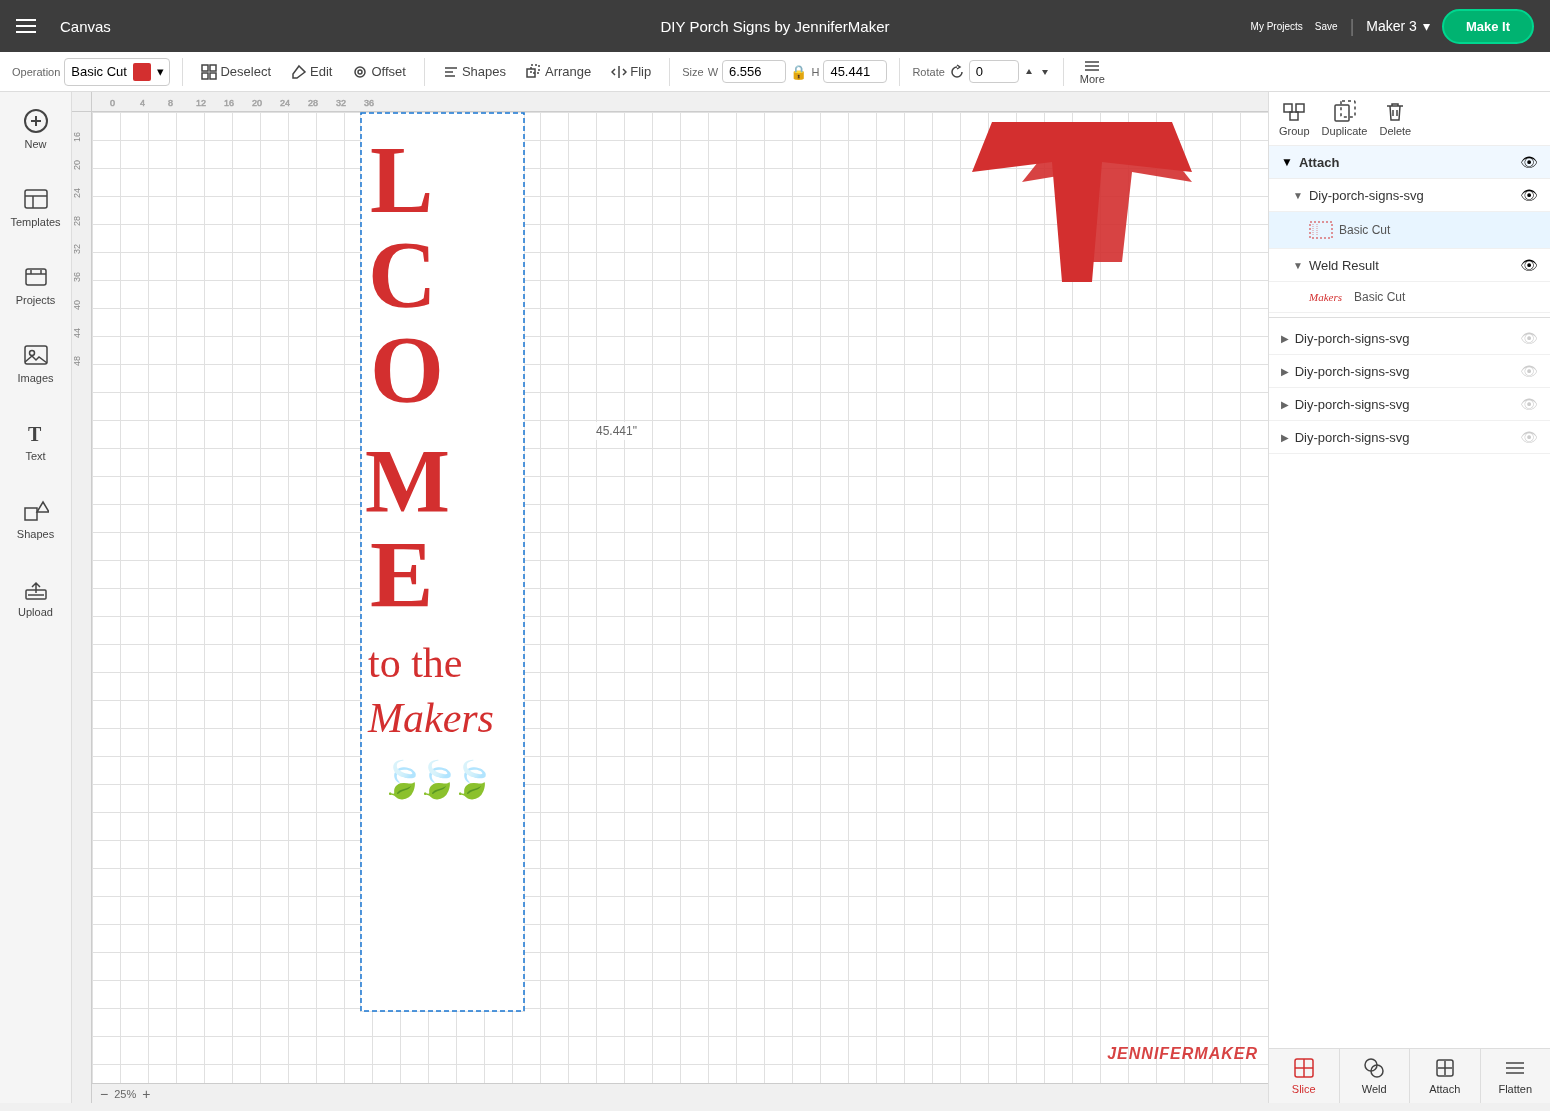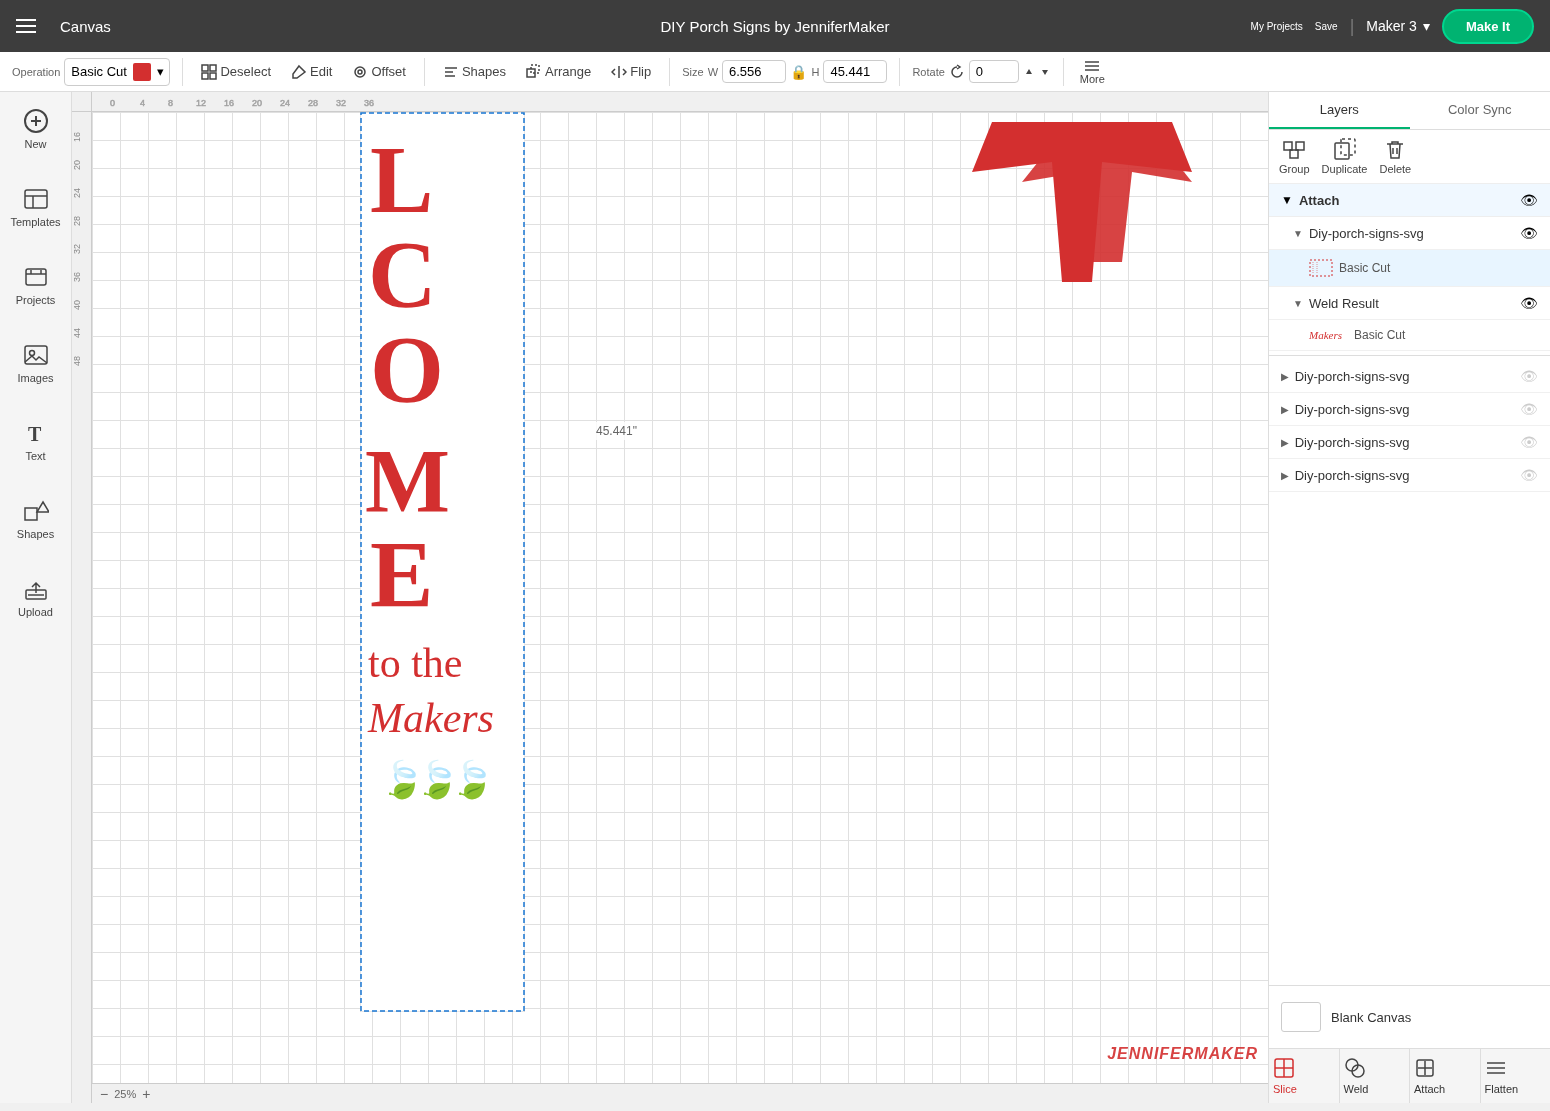--- a/index.html
+++ b/index.html
@@ -154,21 +154,21 @@
       width: 40px; height: 30px; border: 1px solid #ccc; background: #fff;
       border-radius: 3px;
     }
     .blank-canvas-label { font-size: 13px; color: #333; }
 
     
     .bottom-actions {
       display: flex; border-top: 1px solid #ddd; background: #f5f5f5;
     }
     .ba-btn {
-      flex: 1; display: flex; flex-direction: column; align-items: flex-start;
+      flex: 1; display: flex; flex-direction: column; align-items: center;
       padding: 8px 4px; gap: 4px; font-size: 11px; color: #333; cursor: pointer;
       border-right: 1px solid #ddd;
     }
     .ba-btn:last-child { border-right: none; }
     .ba-btn svg { width: 22px; height: 22px; }
 
     .attach-header {
       display: flex; align-items: center; padding: 8px 12px; background: #fff;
       border-bottom: 1px solid #eee; gap: 6px;
     }
@@ -439,28 +439,20 @@
 
       <polygon points="180,10 220,60 160,50 150,140 100,140 110,50 50,60 90,10" fill="#d32f2f" opacity="0.9"></polygon>
       <polygon points="200,0 220,50 130,40 120,160 90,160 80,40 0,50 20,0" fill="#d32f2f"></polygon>
     </svg>
 
     <div style="position:absolute; bottom:40px; right:10px; z-index:5; font-size:16px; font-weight:900; color:#d32f2f; font-style:italic; letter-spacing:1px; opacity:0.9;">JENNIFERMAKER</div>
   </div>
 
   <div class="right-panel">
 
-    <div class="panel-tabs">
-      <div class="panel-tab active">
-        <span>Layers</span>
-      </div>
-      <div class="panel-tab">
-        <span>Color Sync</span>
-      </div>
-    </div>
 
     <div class="panel-toolbar">
       <div class="pt-icon-btn">
         <svg width="22" height="22" viewBox="0 0 22 22" fill="none" stroke="#444" stroke-width="1.5">
           <rect x="1" y="4" width="8" height="8"></rect>
           <rect x="13" y="4" width="8" height="8"></rect>
           <rect x="7" y="12" width="8" height="8"></rect>
         </svg>
         <span style="font-size:11px;">Group</span>
       </div>
@@ -535,26 +527,20 @@
         <span style="font-size:14px; color:#ccc;">👁</span>
       </div>
 
       <div class="layer-item">
         <span style="font-size:10px; color:#666;">▶</span>
         <span style="font-size:13px; color:#333; flex:1;">Diy-porch-signs-svg</span>
         <span style="font-size:14px; color:#ccc;">👁</span>
       </div>
     </div>
 
-    <div class="bottom-panel">
-      <div class="blank-canvas-row">
-        <div class="blank-canvas-thumb"></div>
-        <span class="blank-canvas-label">Blank Canvas</span>
-      </div>
-    </div>
 
     <div class="bottom-actions">
       <div class="ba-btn">
         <svg width="22" height="22" viewBox="0 0 22 22" fill="none" stroke="#d32f2f" stroke-width="1.5">
           <rect x="2" y="2" width="18" height="18" rx="2"></rect>
           <line x1="11" y1="2" x2="11" y2="20"></line>
           <line x1="2" y1="11" x2="20" y2="11"></line>
         </svg>
         <span style="font-size:11px; color:#d32f2f;">Slice</span>
       </div>

